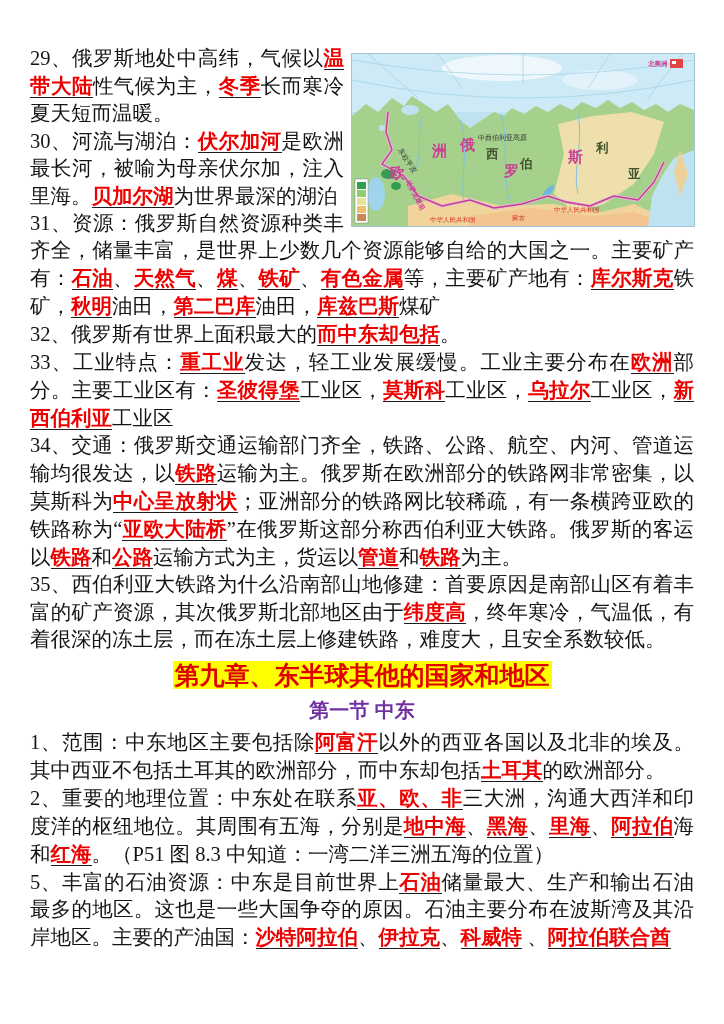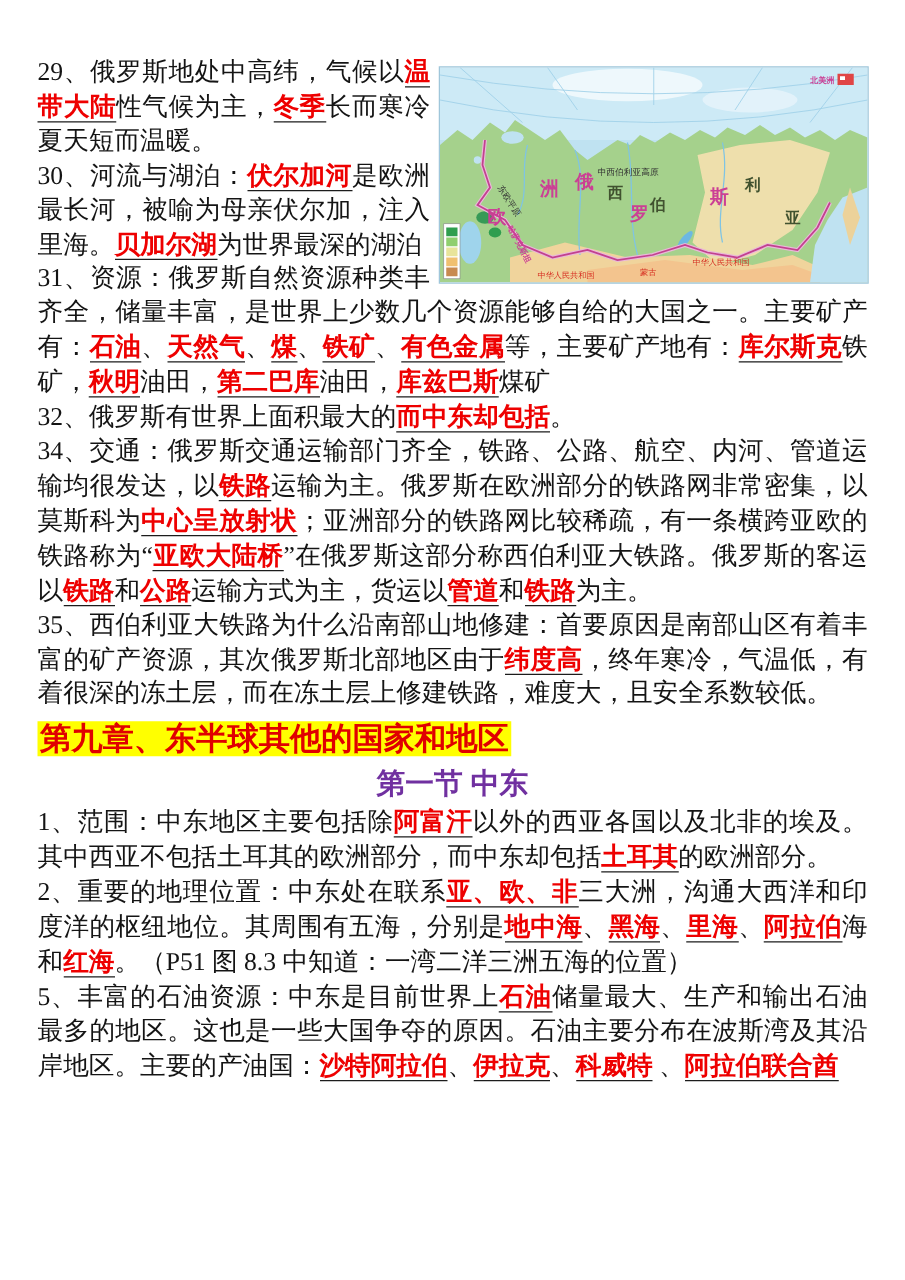--- a/index.html
+++ b/index.html
@@ -12,28 +12,28 @@
     font-size:20.5px;line-height:27px;text-align:justify;
   }
   .doc p{margin:0;}
   .run{color:#141414;}
   .kw{
     color:#ee0000;font-weight:bold;
     font-family:"Liberation Sans","DejaVu Sans",sans-serif;
     border-bottom:1.6px solid #1c1c1c;
   }
   .h-chapter{
-    margin:5px 0 1px 0;line-height:34px;
+    text-align:center;margin:5px 0 1px 0;line-height:34px;
     font-family:"Liberation Sans","DejaVu Sans",sans-serif;font-weight:bold;
   }
   .h-chapter .hl{background:#ffff00;color:#e00000;font-size:25px;padding:0 2px;}
   .h-section{
     text-align:center;margin:0 0 3px 0;line-height:30px;
     font-family:"Liberation Sans","DejaVu Sans",sans-serif;
-    font-weight:bold;font-size:23px;color:#7030a0;
+    font-weight:bold;font-size:20px;color:#7030a0;
   }
   .map-float{
     float:right;width:342px;height:172px;margin:10px 0 6px 8px;
     outline:1px solid #9fc6da;
   }
   .map-float svg{display:block;width:342px;height:172px;}
   
   .big-magenta{fill:#cb3f95;font-size:15px;font-weight:bold;
     font-family:"Liberation Sans","DejaVu Sans",sans-serif;}
   .big-dark{fill:#41522f;font-size:12.5px;font-weight:bold;
@@ -127,20 +127,21 @@
           <text x="202" y="158" class="sm-red">中华人民共和国</text>
           <text x="160" y="166" class="sm-red">蒙古</text>
         </g>
     </svg>
   </div>
 
   <p><span class="run">29、俄罗斯地处中高纬，气候以</span><span class="kw">温带大陆</span><span class="run">性气候为主，</span><span class="kw">冬季</span><span class="run">长而寒冷夏天短而温暖。</span></p>
   <p><span class="run">30、河流与湖泊：</span><span class="kw">伏尔加河</span><span class="run">是欧洲最长河，被喻为母亲伏尔加，注入里海。</span><span class="kw">贝加尔湖</span><span class="run">为世界最深的湖泊</span></p>
   <p><span class="run">31、资源：俄罗斯自然资源种类丰齐全，储量丰富，是世界上少数几个资源能够自给的大国之一。主要矿产有：</span><span class="kw">石油</span><span class="run">、</span><span class="kw">天然气</span><span class="run">、</span><span class="kw">煤</span><span class="run">、</span><span class="kw">铁矿</span><span class="run">、</span><span class="kw">有色金属</span><span class="run">等，主要矿产地有：</span><span class="kw">库尔斯克</span><span class="run">铁矿，</span><span class="kw">秋明</span><span class="run">油田，</span><span class="kw">第二巴库</span><span class="run">油田，</span><span class="kw">库兹巴斯</span><span class="run">煤矿</span></p>
   <p><span class="run">32、俄罗斯有世界上面积最大的</span><span class="kw">而中东却包括</span><span class="run">。</span></p>
+  <p><span class="run">33、工业特点：</span><span class="kw">重工业</span><span class="run">发达，轻工业发展缓慢。工业主要分布在</span><span class="kw">欧洲</span><span class="run">部分。主要工业区有：</span><span class="kw">圣彼得堡</span><span class="run">工业区，</span><span class="kw">莫斯科</span><span class="run">工业区，</span><span class="kw">乌拉尔</span><span class="run">工业区，</span><span class="kw">新西伯利亚</span><span class="run">工业区</span></p>
   <p><span class="run">34、交通：俄罗斯交通运输部门齐全，铁路、公路、航空、内河、管道运输均很发达，以</span><span class="kw">铁路</span><span class="run">运输为主。俄罗斯在欧洲部分的铁路网非常密集，以莫斯科为</span><span class="kw">中心呈放射状</span><span class="run">；亚洲部分的铁路网比较稀疏，有一条横跨亚欧的铁路称为“</span><span class="kw">亚欧大陆桥</span><span class="run">”在俄罗斯这部分称西伯利亚大铁路。俄罗斯的客运以</span><span class="kw">铁路</span><span class="run">和</span><span class="kw">公路</span><span class="run">运输方式为主，货运以</span><span class="kw">管道</span><span class="run">和</span><span class="kw">铁路</span><span class="run">为主。</span></p>
   <p><span class="run">35、西伯利亚大铁路为什么沿南部山地修建：首要原因是南部山区有着丰富的矿产资源，其次俄罗斯北部地区由于</span><span class="kw">纬度高</span><span class="run">，终年寒冷，气温低，有着很深的冻土层，而在冻土层上修建铁路，难度大，且安全系数较低。</span></p>
 
   <div class="h-chapter"><span class="hl">第九章、东半球其他的国家和地区</span></div>
   <div class="h-section">第一节 中东</div>
 
   <p><span class="run">1、范围：中东地区主要包括除</span><span class="kw">阿富汗</span><span class="run">以外的西亚各国以及北非的埃及。其中西亚不包括土耳其的欧洲部分，而中东却包括</span><span class="kw">土耳其</span><span class="run">的欧洲部分。</span></p>
   <p><span class="run">2、重要的地理位置：中东处在联系</span><span class="kw">亚、欧、非</span><span class="run">三大洲，沟通大西洋和印度洋的枢纽地位。其周围有五海，分别是</span><span class="kw">地中海</span><span class="run">、</span><span class="kw">黑海</span><span class="run">、</span><span class="kw">里海</span><span class="run">、</span><span class="kw">阿拉伯</span><span class="run">海和</span><span class="kw">红海</span><span class="run">。（P51 图 8.3 中知道：一湾二洋三洲五海的位置）</span></p>
   <p><span class="run">5、丰富的石油资源：中东是目前世界上</span><span class="kw">石油</span><span class="run">储量最大、生产和输出石油最多的地区。这也是一些大国争夺的原因。石油主要分布在波斯湾及其沿岸地区。主要的产油国：</span><span class="kw">沙特阿拉伯</span><span class="run">、</span><span class="kw">伊拉克</span><span class="run">、</span><span class="kw">科威特</span><span class="run"> 、</span><span class="kw">阿拉伯联合酋</span></p>
 

